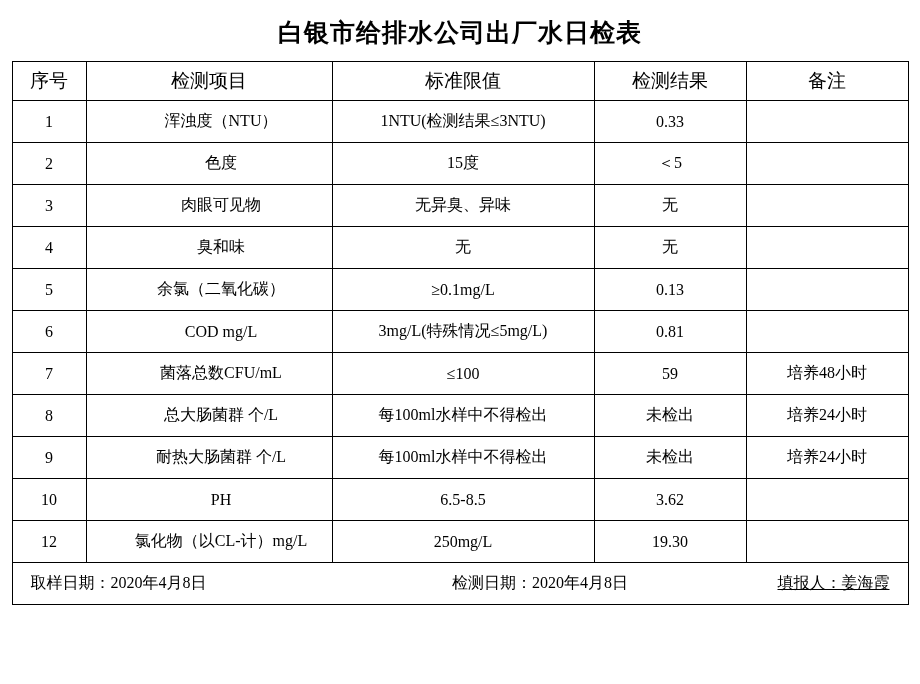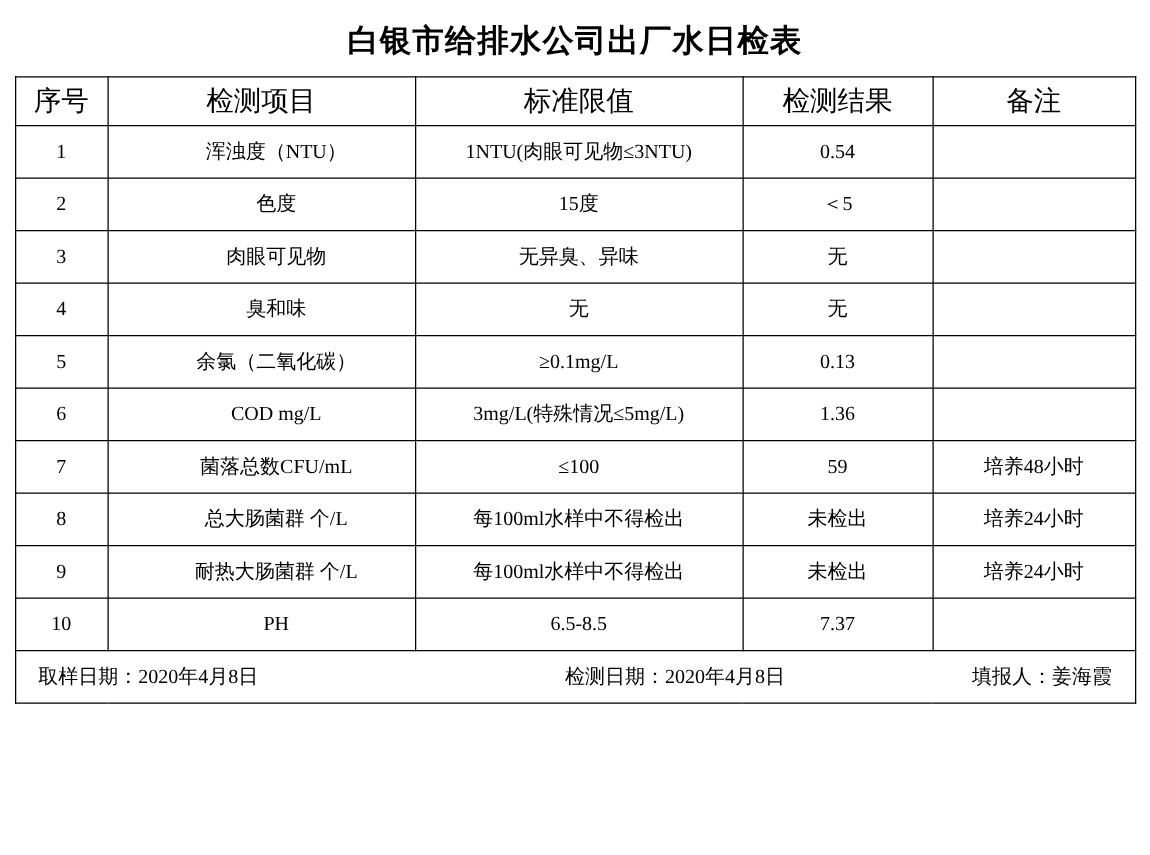--- a/index.html
+++ b/index.html
@@ -39,21 +39,21 @@
     border: 1px solid #000000;
     padding: 0;
     text-align: center;
     vertical-align: middle;
     font-weight: normal;
     font-size: 16px;
     height: 41px;
     font-family: "Liberation Serif", "DejaVu Serif", serif;
   }
   table.report thead td {
-    font-size: 22px;
+    font-size: 19px;
     height: 38px;
   }
   .col-no      { width: 74px; }
   .col-item    { width: 246px; }
   .col-std     { width: 262px; }
   .col-result  { width: 152px; }
   .col-remark  { width: 162px; }
 
   .cell-item-inner {
     display: block;
@@ -71,21 +71,21 @@
     justify-content: space-between;
     padding: 0 18px;
     font-size: 16px;
     gap: 42px;
   }
   .footer-seg {
     white-space: nowrap;
   }
   .footer-seg.left { flex: 0 0 auto; }
   .footer-seg.mid  { flex: 0 0 auto; margin-left: 96px;}
-  .footer-seg.right{ flex: 0 0 auto; }
+  .footer-seg.right{ flex: 0 0 auto; text-decoration: underline; }
 </style>
 </head>
 <body>
 
 <div class="page">
 
   <div class="doc-title">白银市给排水公司出厂水日检表</div>
 
   <table class="report">
     <colgroup>
@@ -103,22 +103,22 @@
         <td>检测结果</td>
         <td>备注</td>
       </tr>
     </thead>
     <tbody>
       <tr>
         <td>1</td>
         <td>
             <span class="cell-item-inner">浑浊度（NTU）</span>
           </td>
-        <td>1NTU(肉眼可见物≤3NTU)</td>
-        <td>0.54</td>
+        <td>1NTU(检测结果≤3NTU)</td>
+        <td>0.33</td>
         <td></td>
       </tr>
       <tr>
         <td>2</td>
         <td>
             <span class="cell-item-inner">色度</span>
           </td>
         <td>15度</td>
         <td>＜5</td>
         <td></td>
@@ -149,21 +149,21 @@
         <td>≥0.1mg/L</td>
         <td>0.13</td>
         <td></td>
       </tr>
       <tr>
         <td>6</td>
         <td>
             <span class="cell-item-inner">COD           mg/L</span>
           </td>
         <td>3mg/L(特殊情况≤5mg/L)</td>
-        <td>1.36</td>
+        <td>0.81</td>
         <td></td>
       </tr>
       <tr>
         <td>7</td>
         <td>
             <span class="cell-item-inner">菌落总数CFU/mL</span>
           </td>
         <td>≤100</td>
         <td>59</td>
         <td>培养48小时</td>
@@ -185,21 +185,30 @@
         <td>每100ml水样中不得检出</td>
         <td>未检出</td>
         <td>培养24小时</td>
       </tr>
       <tr>
         <td>10</td>
         <td>
             <span class="cell-item-inner">PH</span>
           </td>
         <td>6.5-8.5</td>
-        <td>7.37</td>
+        <td>3.62</td>
+        <td></td>
+      </tr>
+      <tr>
+        <td>12</td>
+        <td>
+            <span class="cell-item-inner">氯化物（以CL-计）mg/L</span>
+          </td>
+        <td>250mg/L</td>
+        <td>19.30</td>
         <td></td>
       </tr>
       <tr class="footer-row">
         <td colspan="5">
           <div class="footer-flex">
             <span class="footer-seg left">取样日期：2020年4月8日</span>
             <span class="footer-seg mid">检测日期：2020年4月8日</span>
             <span class="footer-seg right">填报人：姜海霞</span>
           </div>
         </td>

